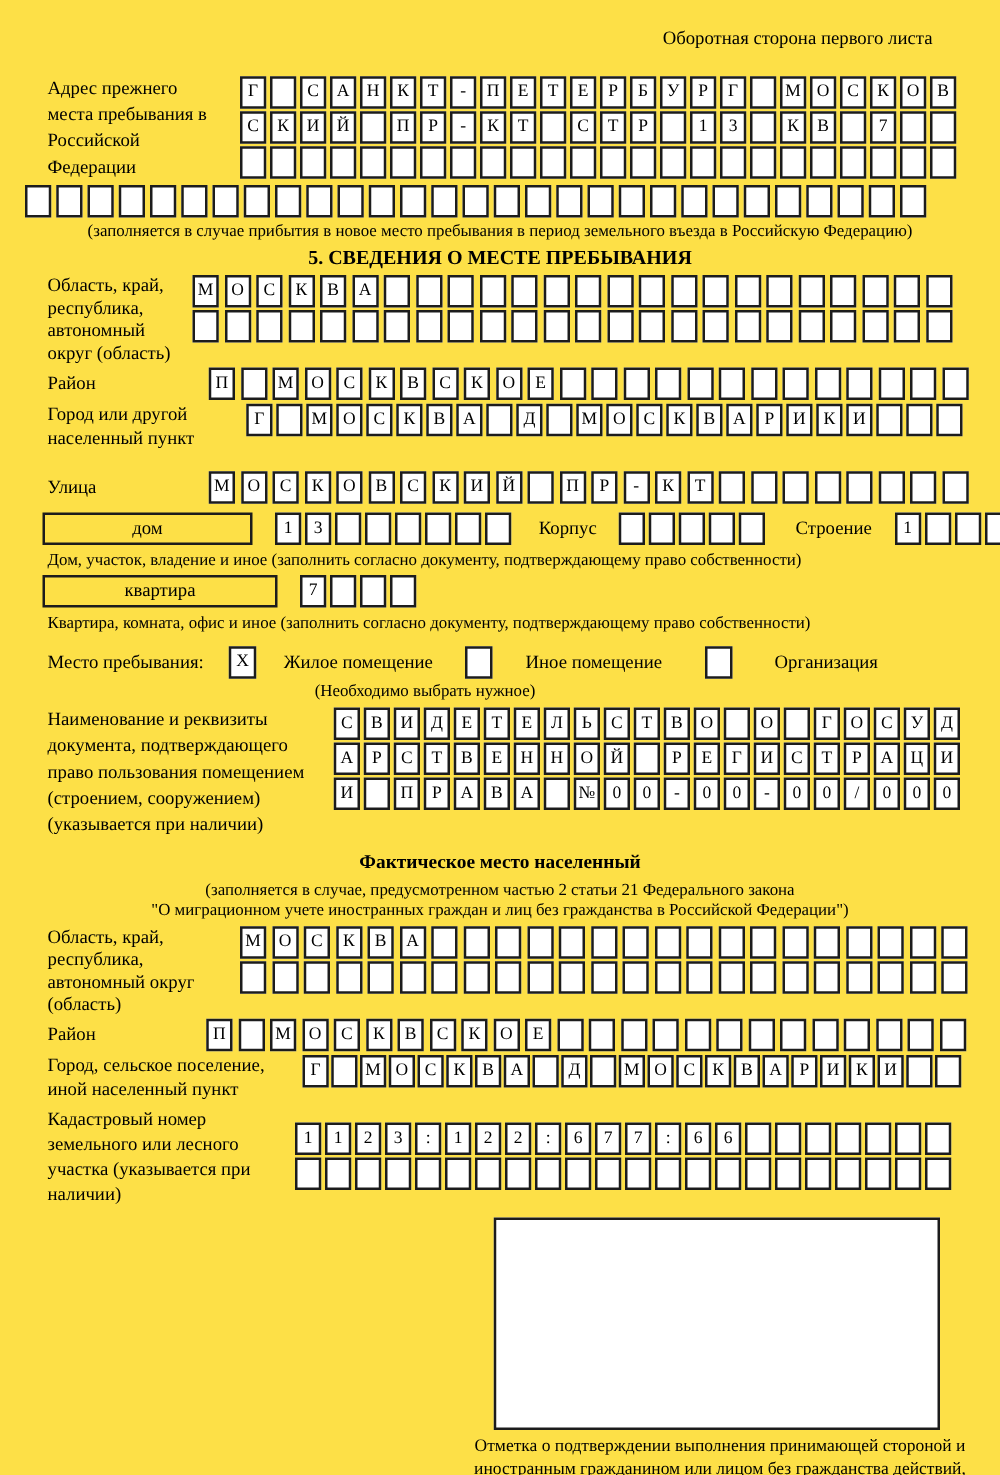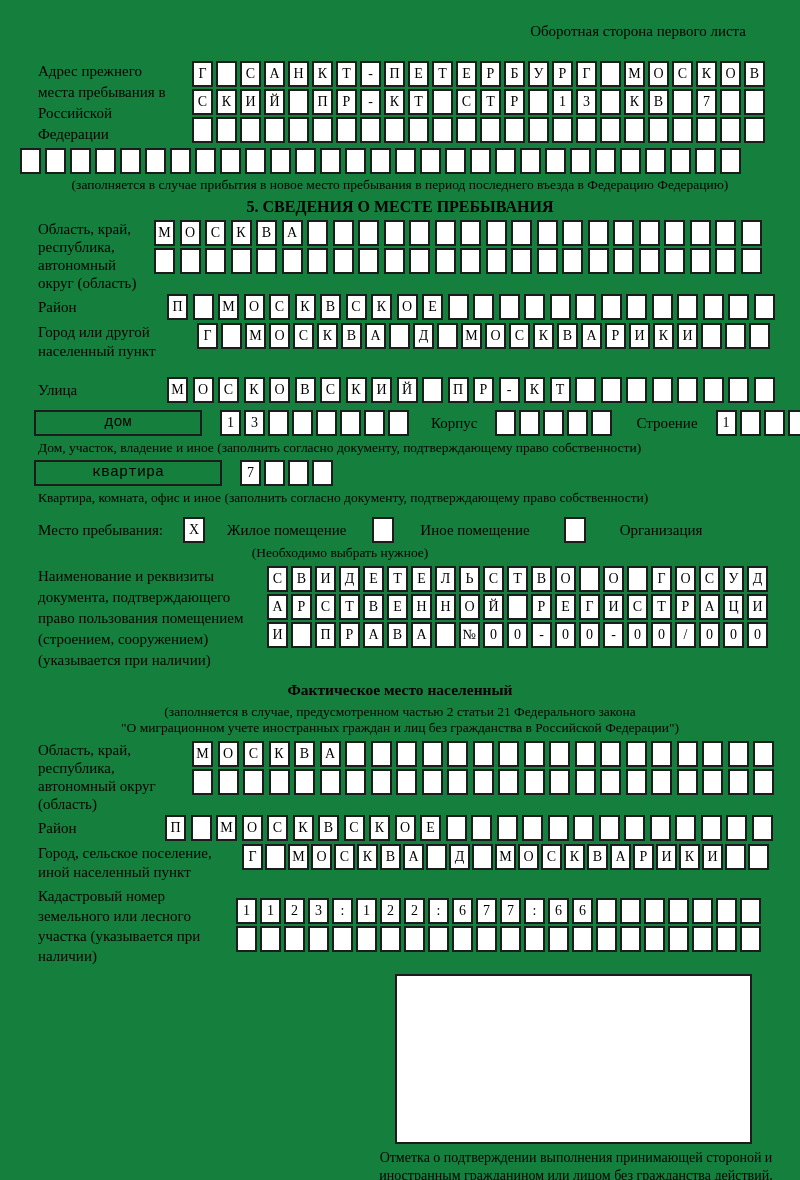--- a/index.html
+++ b/index.html
@@ -1,18 +1,18 @@
 <!DOCTYPE html>
 <html><head>
 <meta charset="utf-8">
 <style>
   html,body{margin:0;padding:0;background:#fff;}
   .page{
     position:relative;width:800px;height:1180px;overflow:hidden;
-    background:#15803d;color:#000;
+    background:#fde047;color:#000;
     font-family:"Liberation Serif","DejaVu Serif",serif;
   }
   .note{padding-top:23px;padding-right:54px;text-align:right;font-size:15px;}
   .frow{display:flex;align-items:flex-start;padding-left:38px;gap:12px;}
   .rlabel{font-size:15px;line-height:19px;flex:none;}
   .cells{display:flex;gap:3px;flex:none;}
   .cells.sp{gap:4.5px;}
   .cells.tight{gap:2px;}
   .cells.wide{gap:4px;}
   .cstack{display:flex;flex-direction:column;gap:2px;flex:none;}
@@ -20,21 +20,21 @@
     box-sizing:border-box;flex:none;width:21px;height:26px;
     border:2px solid #1c1c1c;text-align:center;
     font-size:14px;line-height:21px;background:#fff;
   }
   .caption{font-size:13.5px;line-height:16px;}
   .center{text-align:center;}
   .sec-title{margin-top:5px;text-align:center;font-size:16px;font-weight:bold;}
   .sub-title{margin-top:10px;text-align:center;font-size:15.5px;font-weight:bold;}
   .namebox{
     box-sizing:border-box;height:26px;border:2px solid #1c1c1c;
-    text-align:center;font-size:15px;line-height:22px;flex:none;font-family:Liberation Mono, monospace;
+    text-align:center;font-size:15px;line-height:22px;flex:none;
   }
   .inline-lbl{font-size:15px;line-height:26px;flex:none;}
   .stamp-box{box-sizing:border-box;border:2px solid #1c1c1c;background:#fff;}
 </style>
 </head>
 <body>
 
 <div class="page">
 
   <div class="note">Оборотная сторона первого листа</div>
@@ -146,21 +146,21 @@
       <span class="cell"></span>
       <span class="cell"></span>
       <span class="cell"></span>
       <span class="cell"></span>
       <span class="cell"></span>
       <span class="cell"></span>
       <span class="cell"></span>
       <span class="cell"></span>
       <span class="cell"></span>
     </div>
-  <div class="caption center" style="margin-top:3px">(заполняется в случае прибытия в новое место пребывания в период последнего въезда в Федерацию Федерацию)</div>
+  <div class="caption center" style="margin-top:3px">(заполняется в случае прибытия в новое место пребывания в период земельного въезда в Российскую Федерацию)</div>
 
   <div class="sec-title">5. СВЕДЕНИЯ О МЕСТЕ ПРЕБЫВАНИЯ</div>
 
   <div class="frow" style="margin-top:4px">
     <div class="rlabel" style="width:104px;line-height:18px">Область, край, республика, автономный округ (область)</div>
     <div class="cstack">
       <div class="cells sp">
           <span class="cell">М</span>
           <span class="cell">О</span>
           <span class="cell">С</span>

